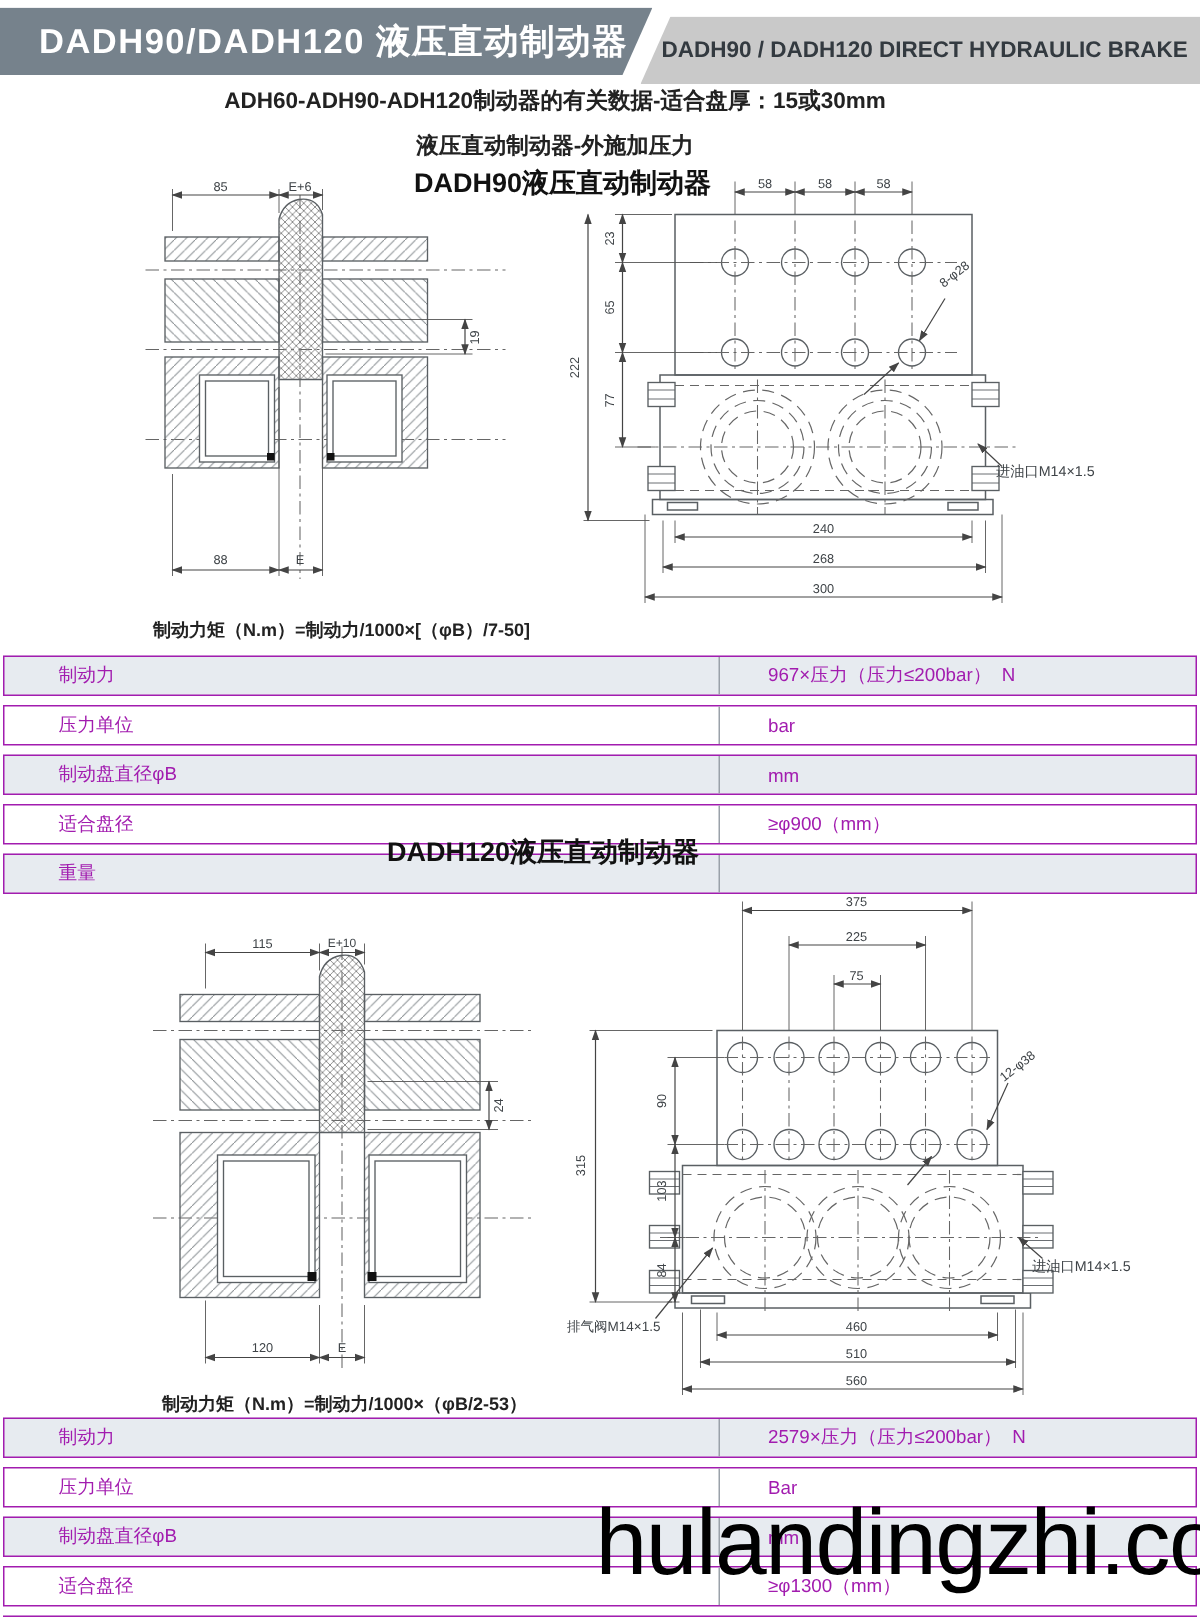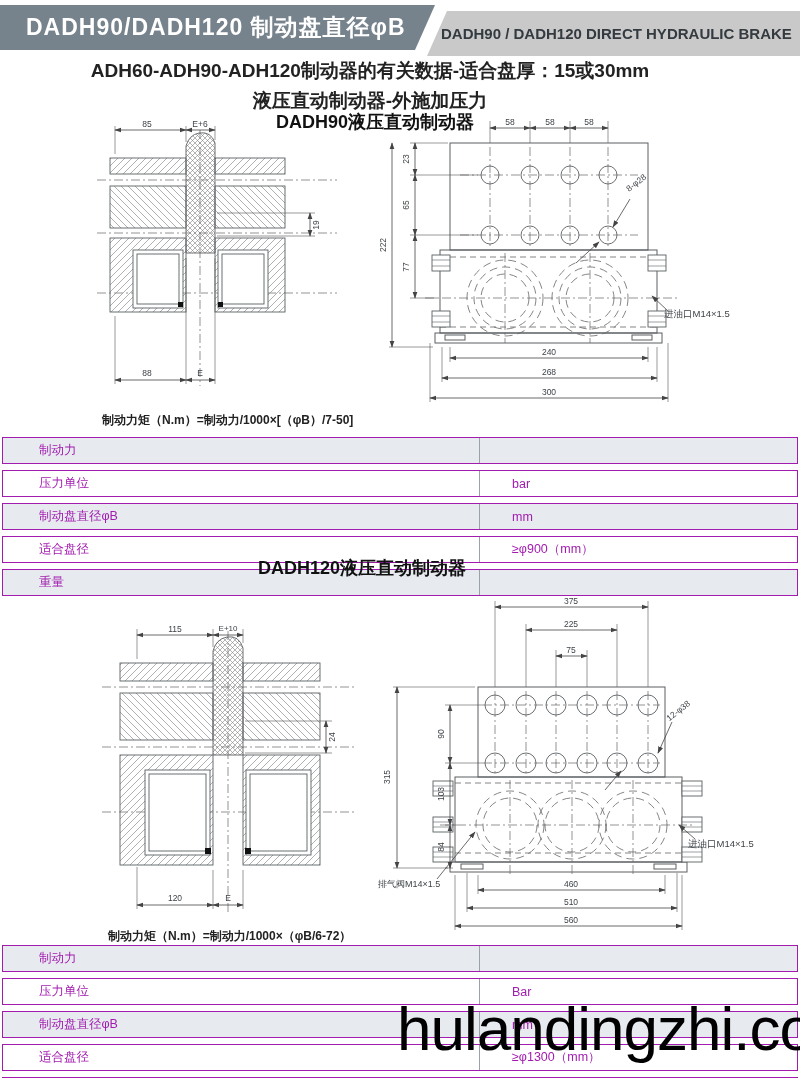--- a/index.html
+++ b/index.html
@@ -8,42 +8,42 @@
   .abs{position:absolute}
   
   .hdr-dark{left:0;top:5px;width:435px;height:45px;background:#76828c;
             clip-path:polygon(0 0,100% 0,calc(100% - 20px) 100%,0 100%);
             color:#fff;font-weight:bold;font-size:23px;line-height:45px;padding-left:26px;
             box-sizing:border-box;letter-spacing:1px}
   .hdr-light{left:427px;top:11px;width:375px;height:45px;background:#c9c9c9;
              clip-path:polygon(20px 0,100% 0,100% 100%,0 100%);
              color:#333a40;font-weight:bold;font-size:15px;line-height:45px;text-align:left;
              box-sizing:border-box;padding-left:14px}
-  .intro{left:0;width:740px;text-align:center;font-weight:bold;color:#222;font-size:19px}
+  .intro{left:0;width:740px;text-align:center;font-weight:bold;color:#222;font-size:15px}
   .sec-title{left:0;text-align:center;font-weight:bold;color:#111;font-size:18px}
   .formula{font-size:12px;font-weight:bold;color:#222;white-space:nowrap}
   
   .spec-table{left:2px;right:2px}
   .srow{display:flex;height:25px;margin-bottom:6px;border:1px solid #a21caf;
         align-items:stretch;font-size:12.5px;color:#a21caf;background:#fff}
   .srow.shade{background:#e7ebf0}
   .cl{width:477px;padding-left:36px;display:flex;align-items:center;
       border-right:1px solid #9aa1a9;box-sizing:border-box}
   .cv{display:flex;align-items:center;padding-left:32px;white-space:pre}
   
   svg{position:absolute;overflow:visible}
   svg text{font-size:8.5px;fill:#3f4448}
   svg .cn{font-size:9.5px}
   .wm{left:397px;top:998px;font-size:62px;line-height:1;color:#000;
       white-space:nowrap;letter-spacing:-1px;z-index:10}
 </style>
 </head>
 <body>
 
-<div class="abs hdr-dark">DADH90/DADH120 制动盘直径φB</div>
+<div class="abs hdr-dark">DADH90/DADH120 液压直动制动器</div>
 <div class="abs hdr-light">DADH90 / DADH120 DIRECT HYDRAULIC BRAKE</div>
 
 <div class="abs intro" style="top:58px">ADH60-ADH90-ADH120制动器的有关数据-适合盘厚：15或30mm</div>
 <div class="abs intro" style="top:88px">液压直动制动器-外施加压力</div>
 <div class="abs sec-title" style="top:110px;width:750px">DADH90液压直动制动器</div>
 
 <svg style="left:95px;top:118px" width="245" height="292" viewBox="0 0 245 292">
   <defs>
     <pattern id="aH1" width="7" height="7" patternUnits="userSpaceOnUse">
       <path d="M0,7 L7,0" stroke="#8a8f93" stroke-width="0.7"></path>
@@ -230,20 +230,21 @@
   <text x="169" y="280" text-anchor="middle">300</text>
   <text x="258" y="70" text-anchor="middle" transform="rotate(-38 258 70)">8-φ28</text>
   <text x="284" y="202" class="cn">进油口M14×1.5</text>
 </svg>
 
 <div class="abs formula" style="left:102px;top:412px">制动力矩（N.m）=制动力/1000×[（φB）/7-50]</div>
 
 <div class="abs spec-table" style="top:437px">
   <div class="srow shade">
     <div class="cl">制动力</div>
+    <div class="cv">967×压力（压力≤200bar）  N</div>
   </div>
   <div class="srow">
     <div class="cl">压力单位</div>
     <div class="cv">bar</div>
   </div>
   <div class="srow shade">
     <div class="cl">制动盘直径φB</div>
     <div class="cv">mm</div>
   </div>
   <div class="srow">
@@ -453,25 +454,26 @@
   <text x="69" y="262" text-anchor="middle" transform="rotate(-90 69 262)">84</text>
   <text x="15" y="192" text-anchor="middle" transform="rotate(-90 15 192)">315</text>
   <text x="196" y="302" text-anchor="middle">460</text>
   <text x="196" y="320" text-anchor="middle">510</text>
   <text x="196" y="338" text-anchor="middle">560</text>
   <text x="305" y="128" text-anchor="middle" transform="rotate(-38 305 128)">12-φ38</text>
   <text x="3" y="302" style="font-size:9px">排气阀M14×1.5</text>
   <text x="313" y="262" class="cn">进油口M14×1.5</text>
 </svg>
 
-<div class="abs formula" style="left:108px;top:928px">制动力矩（N.m）=制动力/1000×（φB/6-72）</div>
+<div class="abs formula" style="left:108px;top:928px">制动力矩（N.m）=制动力/1000×（φB/2-53）</div>
 
 <div class="abs spec-table" style="top:945px">
   <div class="srow shade">
     <div class="cl">制动力</div>
+    <div class="cv">2579×压力（压力≤200bar）  N</div>
   </div>
   <div class="srow">
     <div class="cl">压力单位</div>
     <div class="cv">Bar</div>
   </div>
   <div class="srow shade">
     <div class="cl">制动盘直径φB</div>
     <div class="cv">mm</div>
   </div>
   <div class="srow">

